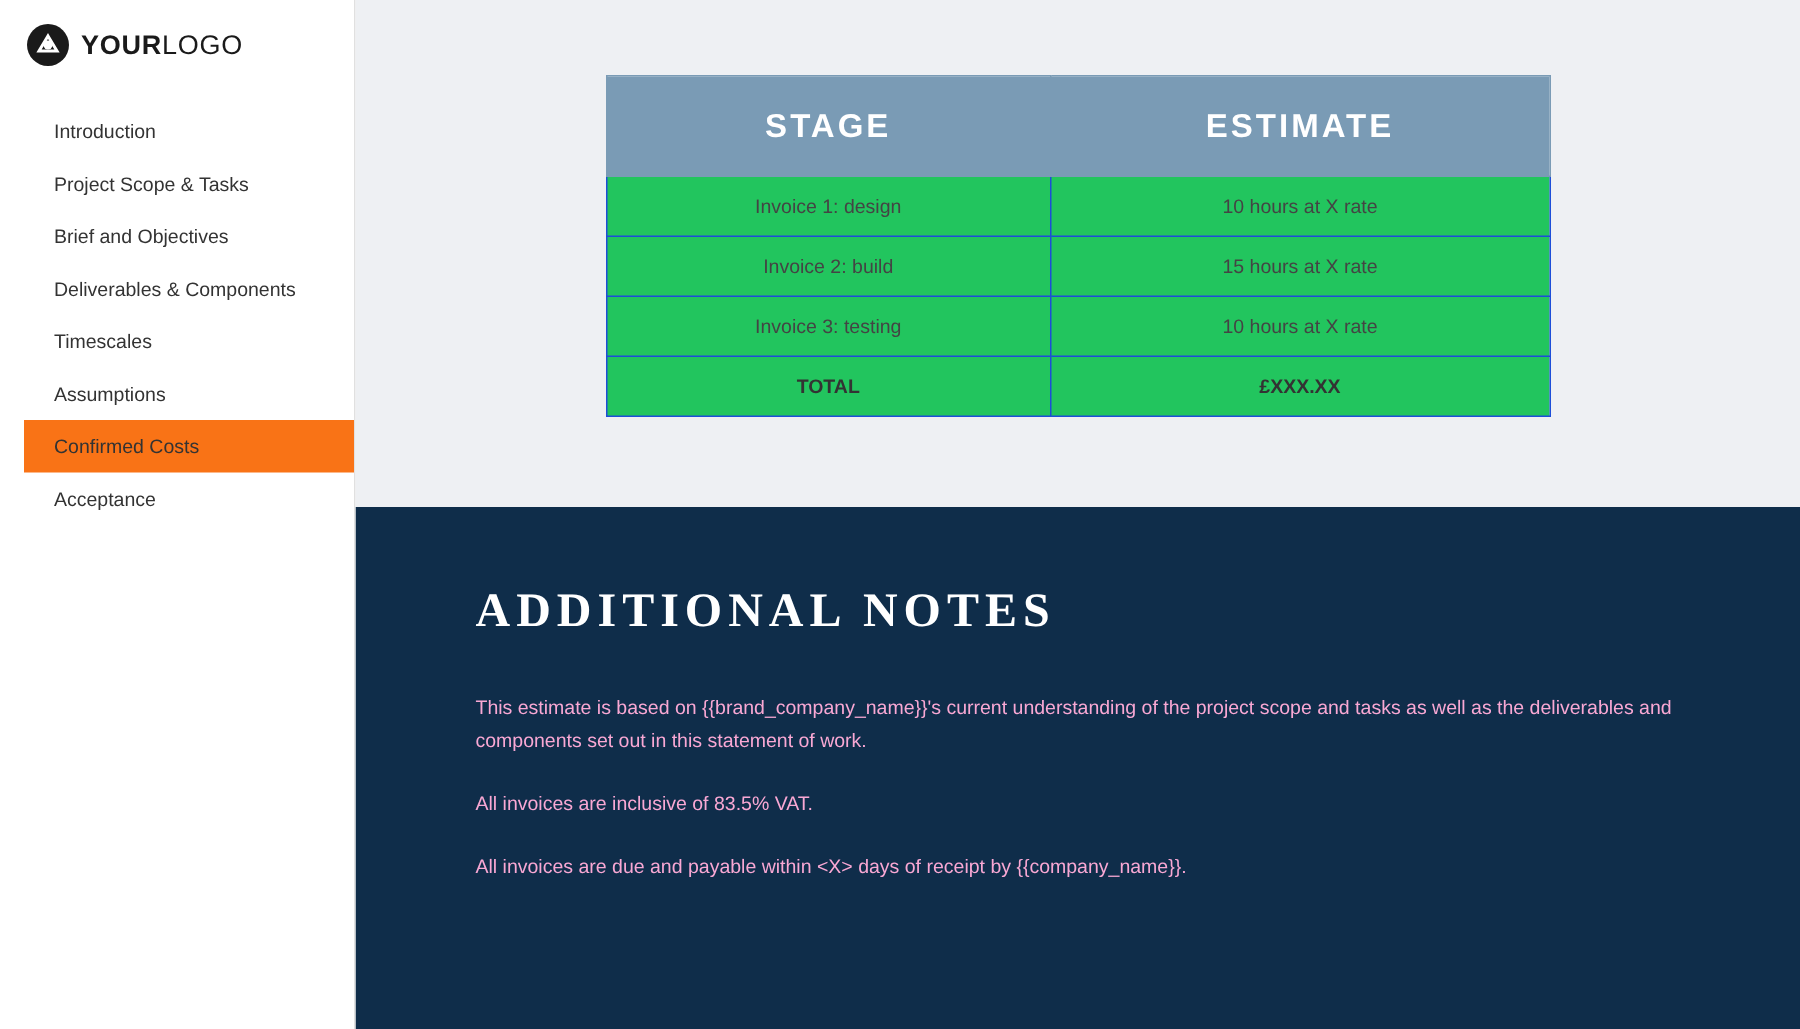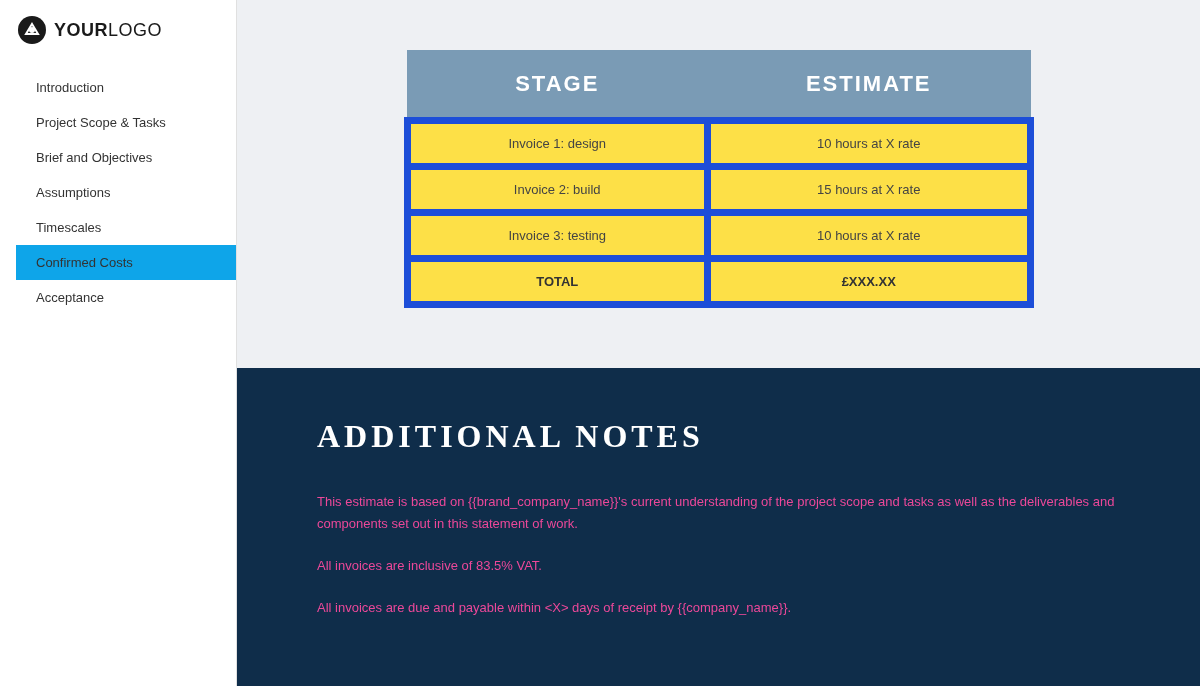--- a/index.html
+++ b/index.html
@@ -41,21 +41,21 @@
     }
     .logo-text span { font-weight: 400; }
     nav { display: flex; flex-direction: column; padding: 10px 0; margin-left: 16px; }
     .nav-item {
       padding: 10px 20px;
       font-size: 13px;
       color: #333;
       cursor: pointer;
       text-decoration: none;
     }
-    .nav-item.active { background: #0ea5e9; font-weight: 400; }
+    .nav-item.active { background: #f97316; font-weight: 400; }
 
     
     #main {
       flex: 1;
       height: 686px;
       overflow-y: auto;
       display: flex;
       flex-direction: column;
     }
 
@@ -75,22 +75,22 @@
     .estimate-table thead tr th {
       background: #7a9bb5;
       color: #fff;
       padding: 20px 10px;
       font-size: 22px;
       font-weight: 700;
       letter-spacing: 2px;
       border: 1px solid #7a9bb5;
     }
     .estimate-table tbody tr td {
-      background: #fde047;
-      border: 7px solid #1d4ed8;
+      background: #22c55e;
+      border: 1px solid #1d4ed8;
       padding: 12px 16px;
       font-size: 13px;
       color: #444;
       text-align: center;
     }
     .estimate-table tbody tr:last-child td {
       font-weight: 700;
       color: #333;
     }
 
@@ -104,21 +104,21 @@
     #bottom-section h2 {
       text-align: left;
       color: #fff;
       font-size: 32px;
       font-weight: 700;
       letter-spacing: 4px;
       margin-bottom: 36px;
       font-family: 'Georgia', serif;
     }
     #bottom-section p {
-      color: #ec4899;
+      color: #f9a8d4;
       font-size: 13px;
       line-height: 1.7;
       margin-bottom: 20px;
     }
   </style>
 </head>
 <body>
 
 <div id="sidebar">
   <div id="logo-area">
@@ -130,22 +130,23 @@
     </div>
     <div class="logo-text">
       <span style="font-weight:700;">YOUR</span><span style="font-weight:400;">LOGO</span>
     </div>
   </div>
   <nav>
 
   <a class="nav-item">Introduction</a>
       <a class="nav-item">Project Scope &amp; Tasks</a>
       <a class="nav-item">Brief and Objectives</a>
+      <a class="nav-item">Deliverables &amp; Components</a>
+      <a class="nav-item">Timescales</a>
       <a class="nav-item">Assumptions</a>
-      <a class="nav-item">Timescales</a>
       <a class="nav-item active">Confirmed Costs</a>
       <a class="nav-item">Acceptance</a>
     </nav>
 </div>
 
 <div id="main">
 
   <div id="top-section">
     <table class="estimate-table">
       <thead>

